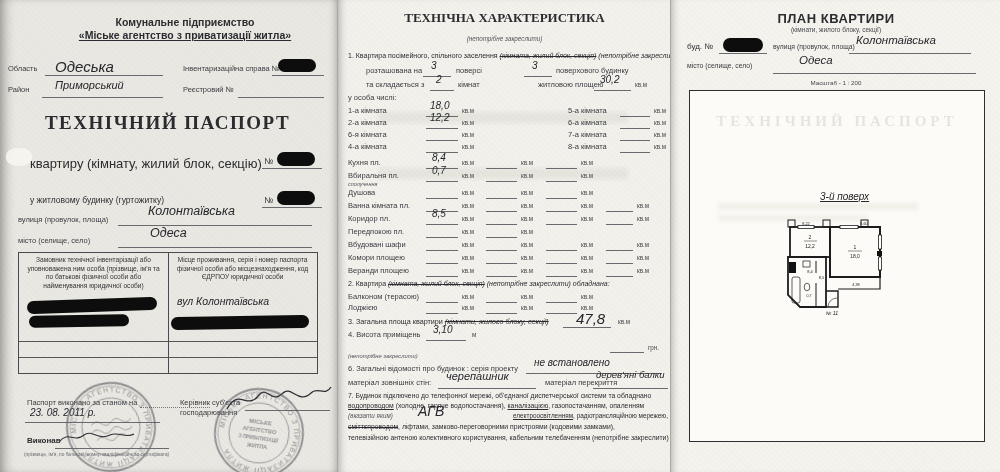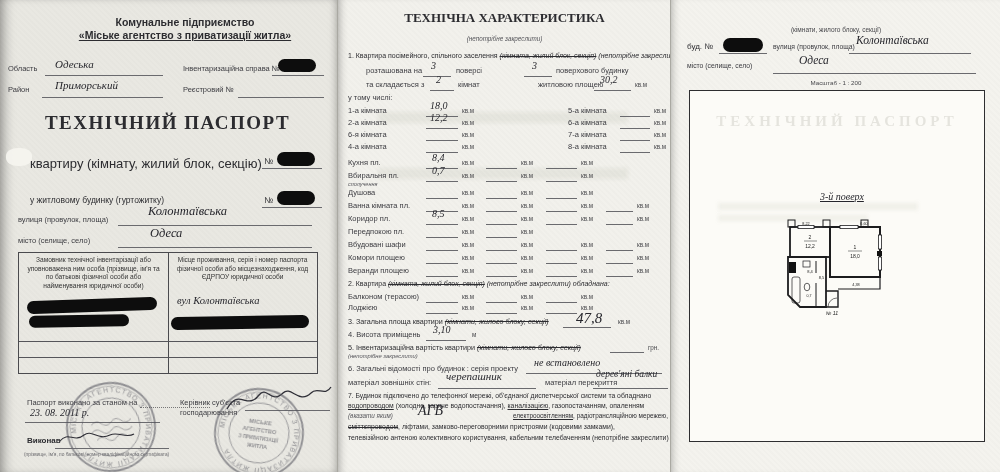--- a/index.html
+++ b/index.html
@@ -14,21 +14,21 @@
     box-shadow:inset 7px 0 10px -7px rgba(0,0,0,.35)}
   .page::before{content:"";position:absolute;inset:0;pointer-events:none;
     background:repeating-linear-gradient(45deg, rgba(0,0,0,.012) 0 2px, transparent 2px 4px)}
   .t{position:absolute;white-space:nowrap}
   .c{text-align:center}
   .b{font-weight:bold}
   .i{font-style:italic}
   .ser{font-family:"Liberation Serif",serif}
   .lab{font-size:7.5px;color:#3b3b40}
   .sm{font-size:6.3px;color:#48484c}
-  .hw{font-family:Liberation Serif, serif;font-style:italic;color:#26262c}
+  .hw{font-family:Liberation Sans, sans-serif;font-style:italic;color:#26262c}
   .ln{position:absolute;height:1px;border-bottom:1px solid #6a6a6e}
   .lnd{border-bottom:1px dotted #777}
   .rd{position:absolute;background:#0d0d0d;border-radius:7px}
   .strike{text-decoration:line-through}
   .und{text-decoration:underline}
   .stamp{position:absolute;opacity:.58;filter:blur(.4px)}
   .sig{position:absolute}
   .ghost{position:absolute;color:rgba(110,110,92,.16);filter:blur(.7px);
     font-weight:bold;font-family:"Liberation Serif",serif;letter-spacing:4px}
   .gbar{position:absolute;background:rgba(130,135,112,.10);filter:blur(2px)}
@@ -42,21 +42,21 @@
   .frame{position:absolute;border:1.6px solid #2e2e30;background:#fcfbf7}
 </style>
 </head>
 <body>
 
 <div class="page pg-left">
   <div class="t b c und" style="left:40px;top:29px;width:290px;font-size:10.5px">«Міське агентство з приватизації житла»</div>
   <div class="t b c" style="left:40px;top:16px;width:290px;font-size:10.5px">Комунальне підприємство</div>
 
   <span class="t lab" style="left:8px;top:64px">Область</span>
-  <span class="t hw" style="left:55px;top:58px;font-size:11px">Одеська</span>
+  <span class="t hw" style="left:55px;top:58px;font-size:15px">Одеська</span>
   <span class="ln" style="left:45px;top:74px;width:118px"></span>
   <span class="t lab" style="left:183px;top:64px">Інвентаризаційна справа №</span>
   <span class="rd" style="left:278px;top:59px;width:38px;height:13px"></span>
   <span class="ln" style="left:272px;top:74px;width:52px"></span>
 
   <span class="t lab" style="left:8px;top:85px">Район</span>
   <span class="t hw" style="left:55px;top:79px;font-size:11px">Приморський</span>
   <span class="ln" style="left:42px;top:96px;width:121px"></span>
   <span class="t lab" style="left:183px;top:85px">Реєстровий №</span>
   <span class="ln" style="left:238px;top:96px;width:86px"></span>
@@ -168,21 +168,21 @@
 
   <span class="t lab" style="left:28px;top:80px">та складається з</span>
   <span class="t hw" style="left:98px;top:74px;font-size:10px">2</span>
   <span class="ln" style="left:92px;top:89px;width:24px"></span>
   <span class="t lab" style="left:120px;top:80px">кімнат</span>
   <span class="t lab" style="left:200px;top:80px">житловою площею</span>
   <span class="t hw" style="left:262px;top:74px;font-size:10px">30,2</span>
   <span class="ln" style="left:256px;top:89px;width:37px"></span>
   <span class="t sm" style="left:297px;top:81px">кв.м</span>
 
-  <span class="t lab" style="left:10px;top:93px">у тому числі:</span>
+  <span class="t lab" style="left:10px;top:93px">у особа числі:</span>
 
   <span class="t lab" style="left:10px;top:106px">1-а кімната</span>
   <span class="t hw" style="left:92px;top:100px;font-size:10px">18,0</span>
   <span class="ln" style="left:88px;top:115px;width:32px"></span>
   <span class="t sm" style="left:124px;top:107px">кв.м</span>
   <span class="t lab" style="left:230px;top:106px">5-а кімната</span>
   <span class="ln" style="left:282px;top:115px;width:30px"></span>
   <span class="t sm" style="left:316px;top:107px">кв.м</span>
 
   <span class="t lab" style="left:10px;top:118px">2-а кімната</span>
@@ -312,21 +312,20 @@
   <div class="t" style="left:10px;top:317px;font-size:7.2px"><span>3. Загальна площа квартири </span><span class="i strike">(кімнати, жилого блоку, секції)</span></div>
   <span class="t hw" style="left:238px;top:310px;font-size:15px">47,8</span>
   <span class="ln" style="left:225px;top:326px;width:48px"></span>
   <span class="t sm" style="left:280px;top:318px">кв.м</span>
 
   <span class="t lab" style="left:10px;top:330px">4. Висота приміщень</span>
   <span class="t hw" style="left:95px;top:324px;font-size:10px">3,10</span>
   <span class="ln" style="left:88px;top:339px;width:40px"></span>
   <span class="t sm" style="left:134px;top:331px">м</span>
 
-  <div class="t" style="left:10px;top:343px;font-size:7.2px"><span>5. Інвентаризаційна вартість квартири </span><span class="i strike">(кімнати, жилого блоку, секції)</span></div>
   <span class="t i" style="left:10px;top:353px;font-size:5.8px;color:#55555a">(непотрібне закреслити)</span>
   <span class="ln" style="left:272px;top:351px;width:34px"></span>
   <span class="t sm" style="left:310px;top:344px">грн.</span>
 
   <span class="t lab" style="left:10px;top:364px">6. Загальні відомості про будинок : серія проекту</span>
   <span class="t hw" style="left:196px;top:357px;font-size:10px">не встановлено</span>
   <span class="ln" style="left:188px;top:372px;width:136px"></span>
 
   <span class="t lab" style="left:10px;top:378px">матеріал зовнішніх стін:</span>
   <span class="t hw" style="left:108px;top:370px;font-size:11px">черепашник</span>
@@ -338,20 +337,21 @@
   <span class="t" style="left:10px;top:392px;font-size:6.8px">7. Будинок підключено до телефонної мережі, об'єднаної диспетчерської  системи та обладнано</span>
   <div class="t" style="left:10px;top:402px;font-size:6.8px"><span class="und">водопроводом</span><span> (холодне, гаряче водопостачання), </span><span class="und">каналізацією</span><span>, газопостачанням, опаленням</span></div>
   <span class="t i" style="left:10px;top:412px;font-size:6.3px;color:#55555a">(вказати яким)</span>
   <span class="t hw" style="left:80px;top:403px;font-size:14px">АГВ</span>
   <div class="t" style="left:175px;top:412px;font-size:6.4px"><span class="und">електроосвітленням</span><span>, радіотрансляційною мережею,</span></div>
   <div class="t" style="left:10px;top:423px;font-size:6.8px"><span class="strike">сміттєпроводом</span><span>, ліфтами,  замково-переговорними пристроями (кодовими замками),</span></div>
   <span class="t" style="left:10px;top:434px;font-size:6.8px">телевізійною антеною колективного користування, кабельним телебаченням (непотрібне закреслити)</span>
 </div>
 
 <div class="page pg-right">
+  <div class="t b c" style="left:0;top:11px;width:330px;font-size:13px;letter-spacing:.5px">ПЛАН КВАРТИРИ</div>
   <div class="t c" style="left:0;top:26px;width:330px;font-size:6.5px;color:#48484c">(кімнати, жилого блоку, секції)</div>
 
   <span class="t" style="left:16px;top:42px;font-size:8px">буд. №</span>
   <span class="rd" style="left:52px;top:38px;width:40px;height:14px"></span>
   <span class="ln" style="left:48px;top:52px;width:48px"></span>
   <span class="t" style="left:102px;top:43px;font-size:6.8px;color:#3b3b40">вулиця (провулок, площа)</span>
   <span class="t hw" style="left:185px;top:34px;font-size:11.5px">Колонтаївська</span>
   <span class="ln" style="left:178px;top:52px;width:122px"></span>
 
   <span class="t" style="left:16px;top:62px;font-size:6.8px;color:#3b3b40">місто (селище, село)</span>

